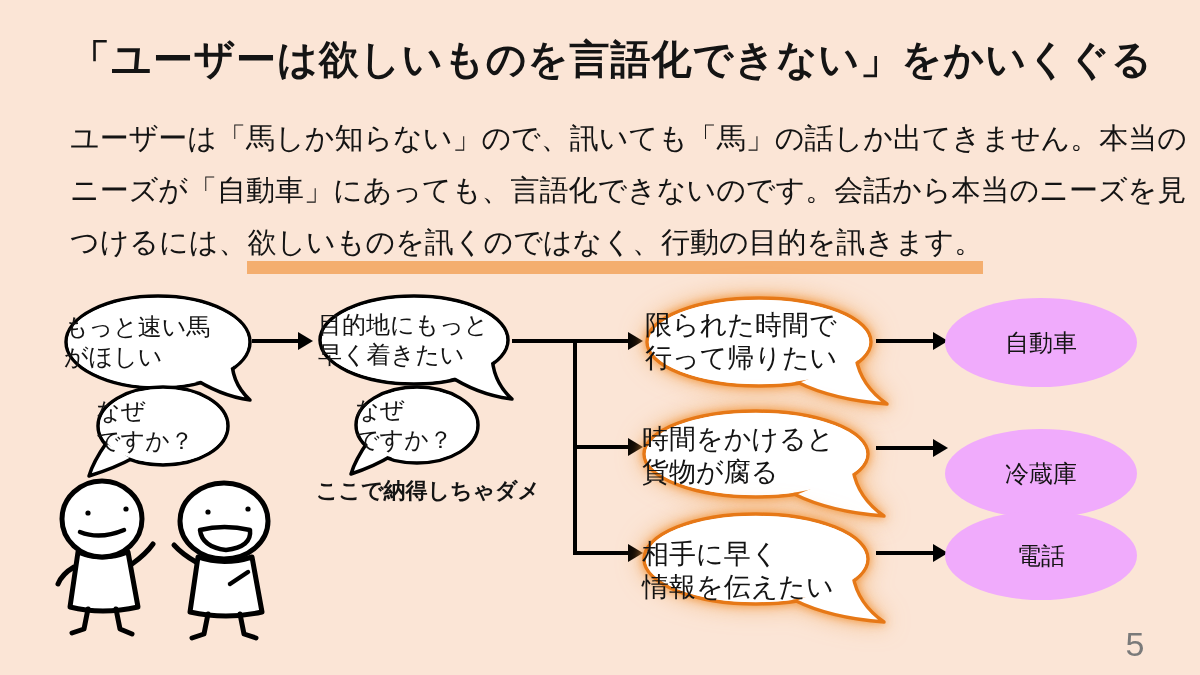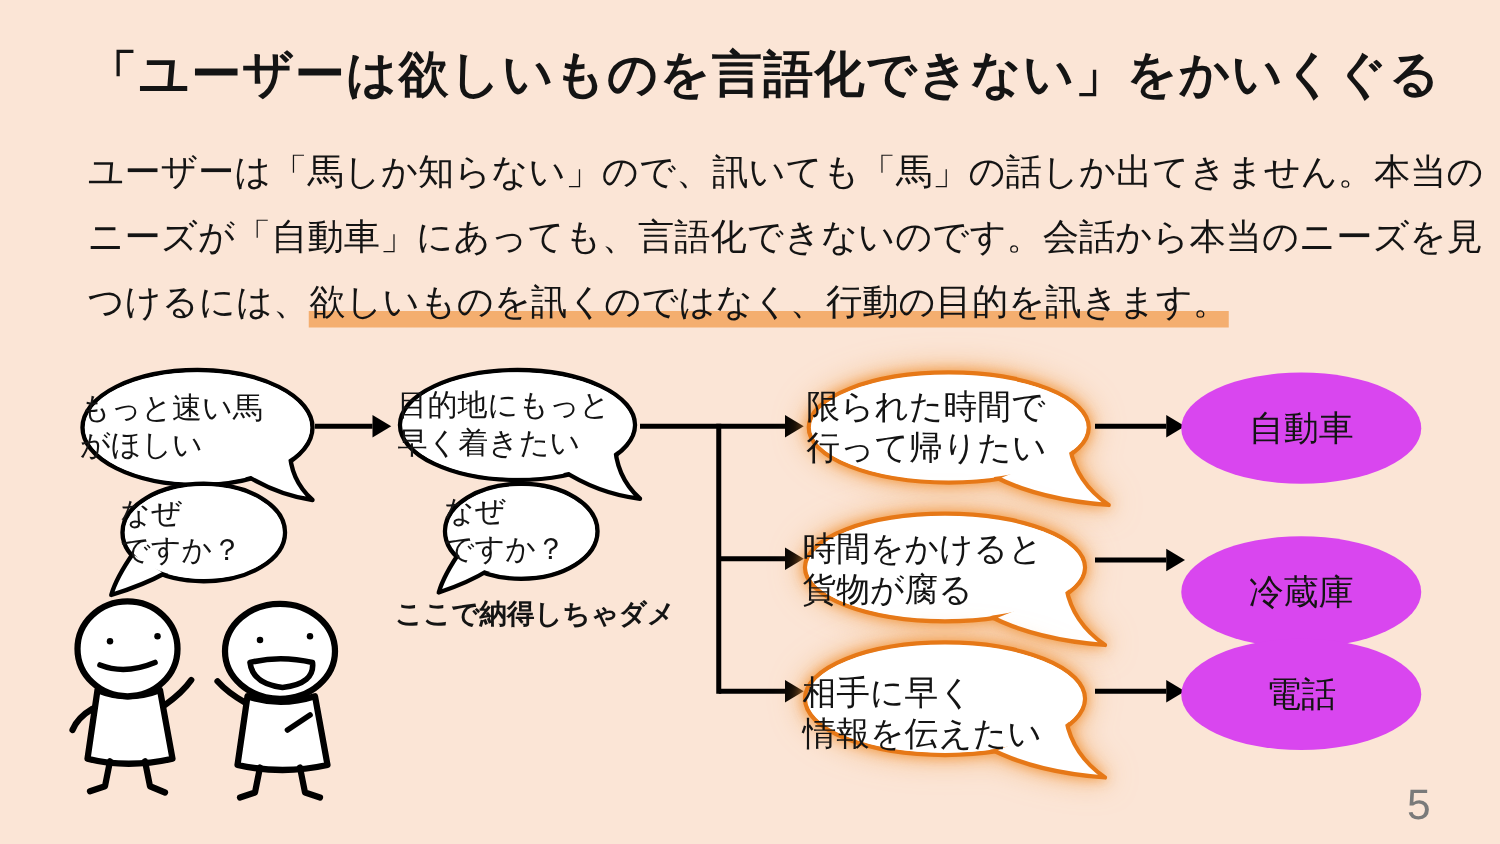--- a/index.html
+++ b/index.html
@@ -12,21 +12,21 @@
   .title {
     position:absolute; left:70px; top:32px;
     font-size:40px; font-weight:800; letter-spacing:1px; white-space:nowrap;
   }
   .body-text {
     position:absolute; left:70px; top:112px;
     font-size:29px; font-weight:500; line-height:52px; white-space:nowrap;
   }
   .hl {
     background:linear-gradient(to top, #f4ae6f 0px, #f4ae6f 13px, rgba(0,0,0,0) 13px);
-    padding-bottom:4px;
+    padding-bottom:16px;
   }
   
   .bubble { position:absolute; }
   .bubble svg { position:absolute; overflow:visible; }
   .bubble .txt {
     position:absolute; inset:0; z-index:2;
     display:flex; flex-direction:column; align-items:flex-start; justify-content:center;
     text-align:center; font-size:24px; line-height:30px; font-weight:500; white-space:nowrap;
   }
   .bubble.orange .txt { font-size:27px; line-height:33px; }
@@ -39,22 +39,22 @@
   .tail { stroke-linejoin:round; }
   .vline { position:absolute; width:4px; background:#000; }
   .harrow { position:absolute; height:4px; background:#000; }
   .harrow::after {
     content:''; position:absolute; left:100%; top:50%; transform:translateY(-50%);
     border-left:15px solid #000; border-top:9px solid rgba(0,0,0,0); border-bottom:9px solid rgba(0,0,0,0);
   }
   
   .solution {
     position:absolute; width:192px; height:89px; border-radius:50%;
-    background:#d946ef; display:flex; align-items:center; justify-content:center;
-    font-size:28px; font-weight:500;
+    background:#f0abfc; display:flex; align-items:center; justify-content:center;
+    font-size:24px; font-weight:500;
   }
   .warning {
     position:absolute; left:316px; top:476px;
     font-size:22px; font-weight:700; white-space:nowrap;
   }
   .people { position:absolute; left:50px; top:472px; }
   .page-number {
     position:absolute; left:1105px; top:625px; width:60px; text-align:center;
     font-size:34px; color:#7a7a7a;
   }

